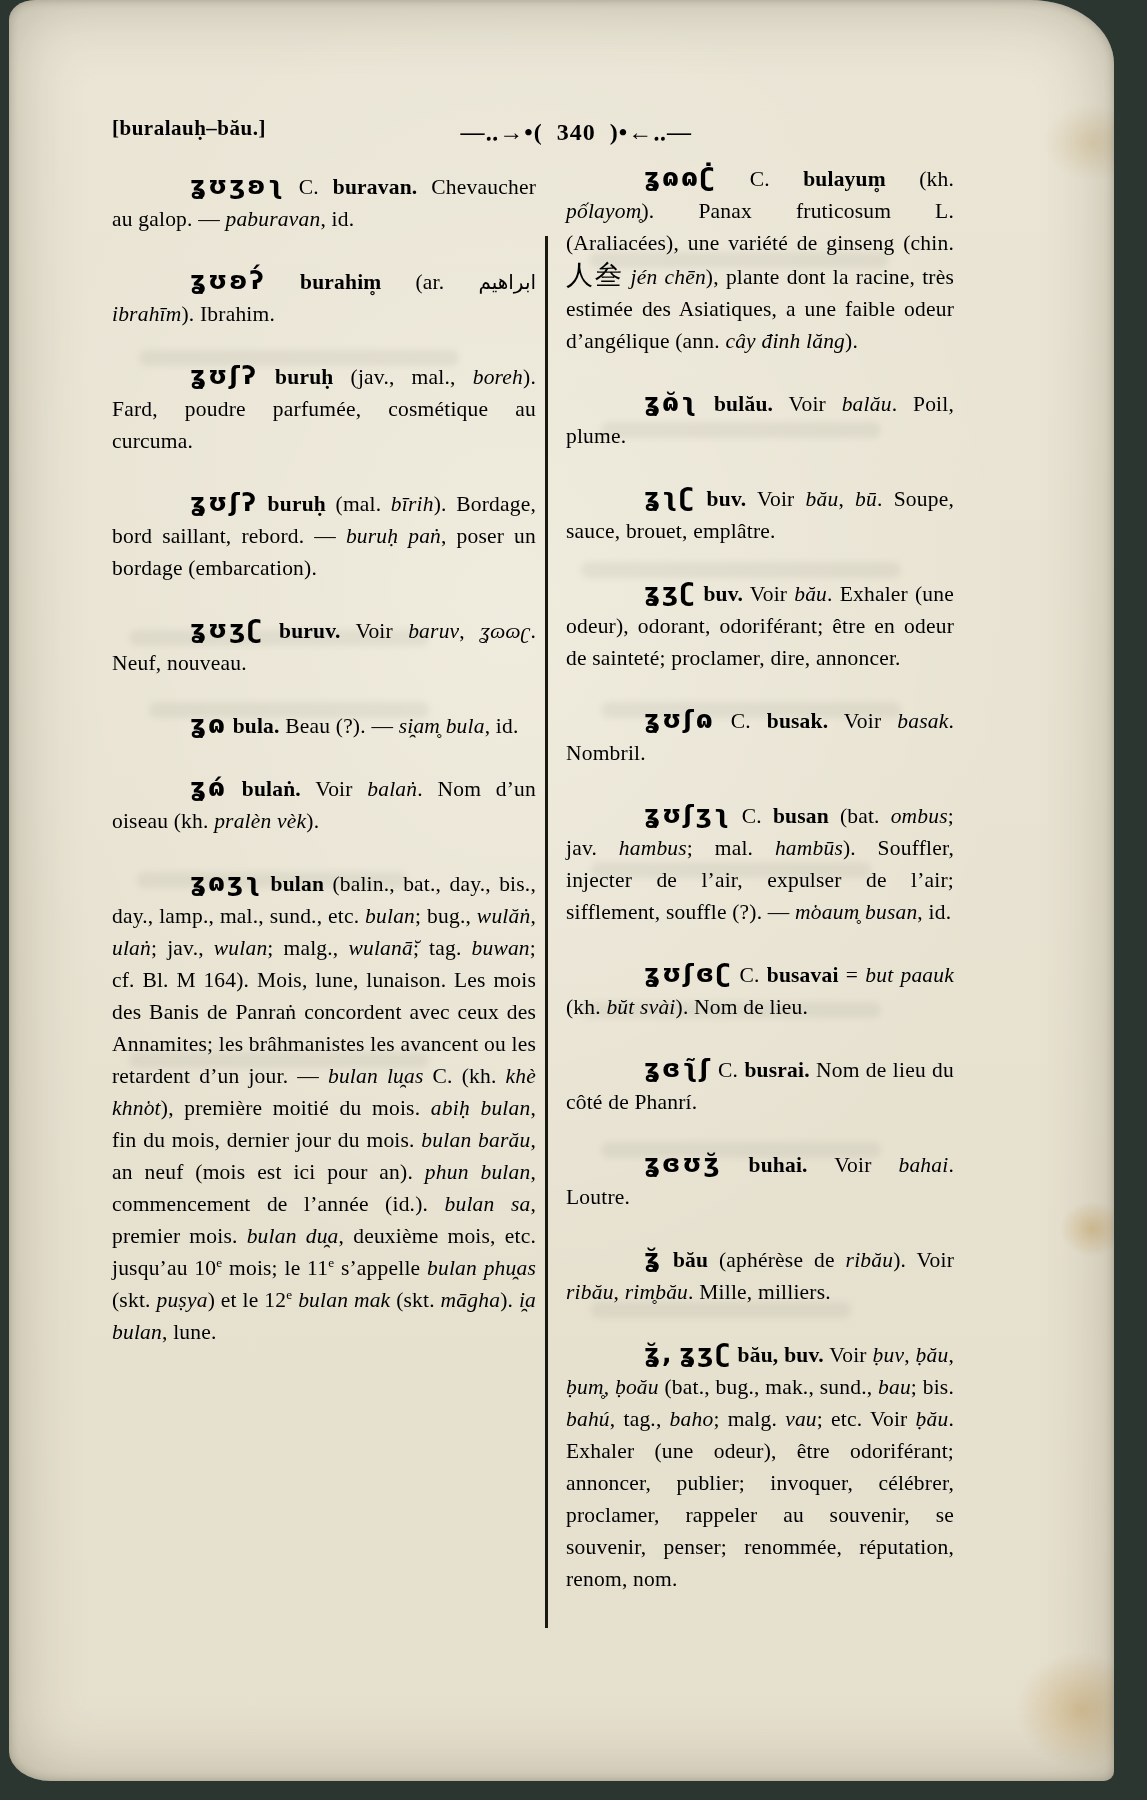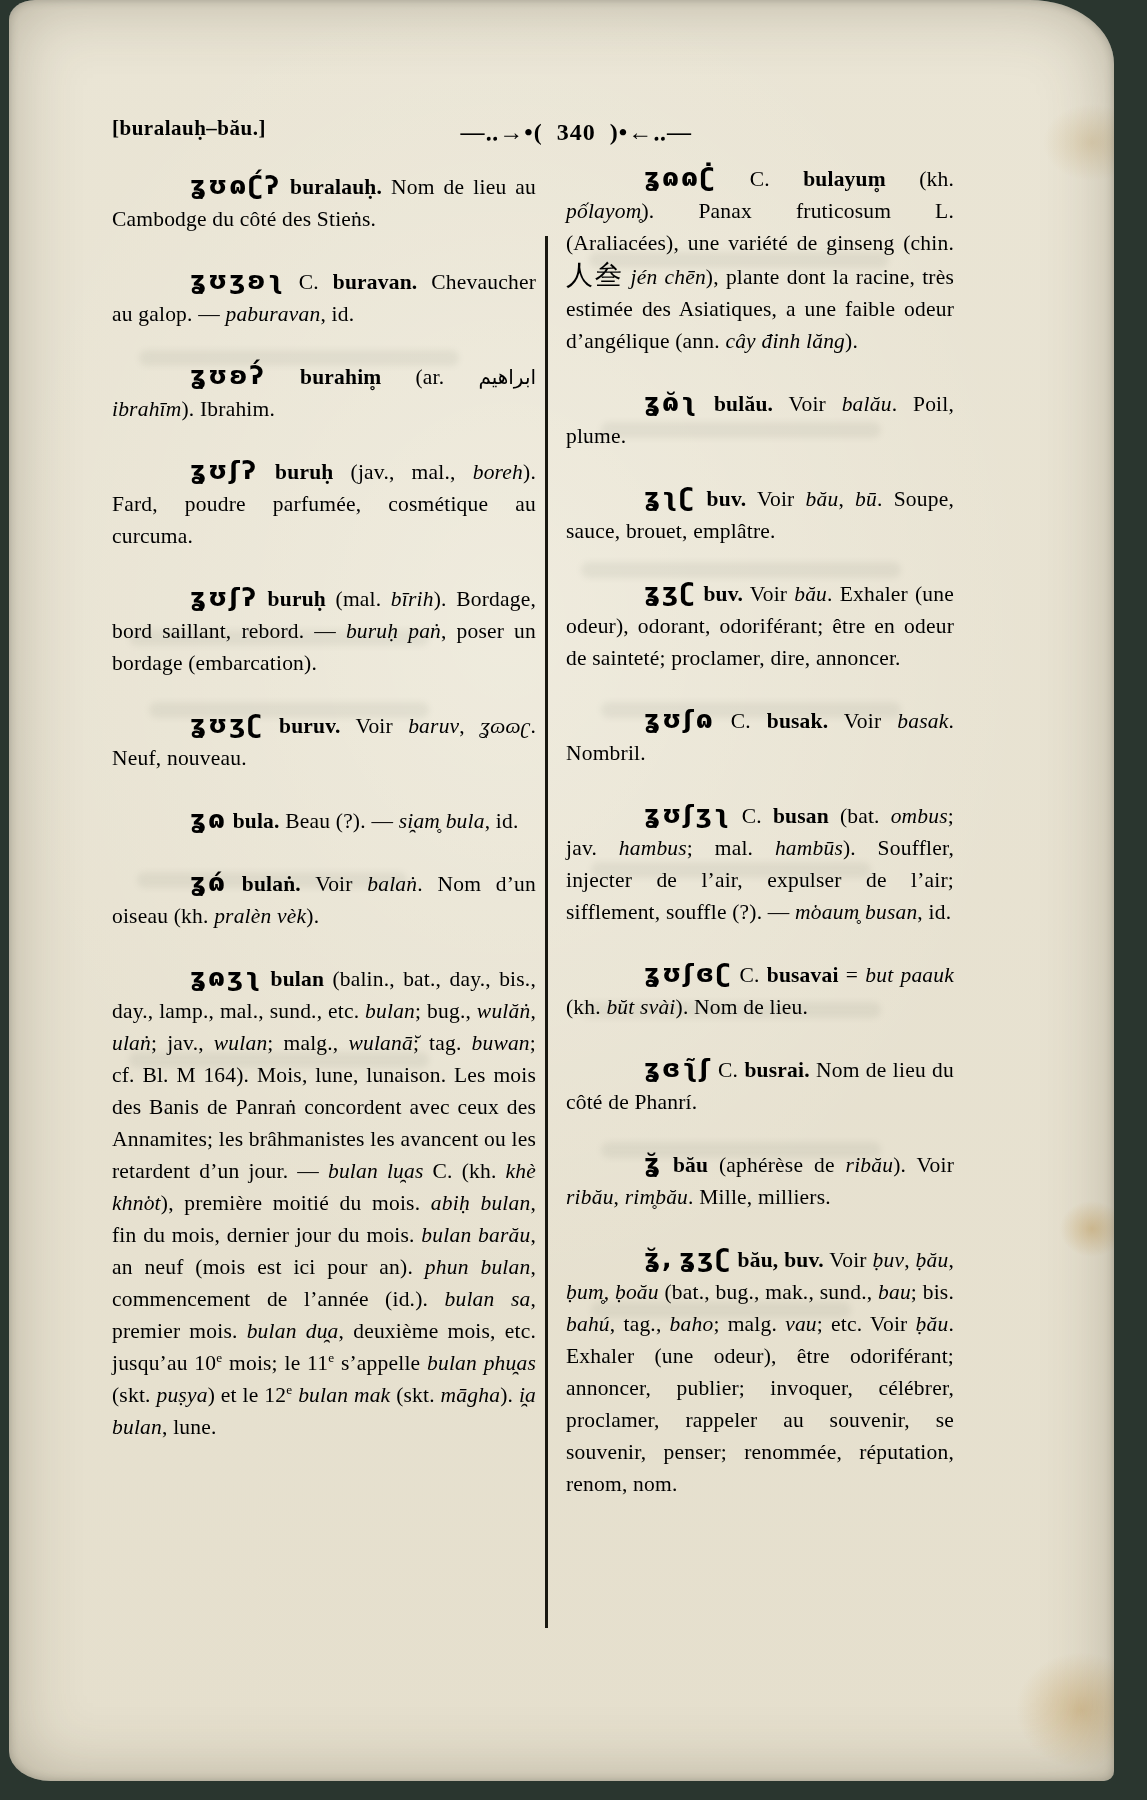--- a/index.html
+++ b/index.html
@@ -79,34 +79,34 @@
   <div class="ghost" style="left:582px;top:1302px;width:260px;"></div>
 </div>
 
 <div class="running-title">[buralauḥ–bău.]</div>
 
 <div class="ornament"><span>—‥→•(</span><span class="page-number">340</span><span>)•←‥—</span></div>
 
 <div class="divider"></div>
 
 <div class="col col-left">
-    <p class="para indent"><span class="seg-cham">ʓʊɷʗ́ʔ</span><span class="seg-n"> </span><span class="seg-b">buralauḥ.</span><span class="seg-n"> Nom de lieu au Cambodge du côté des Stieṅs.</span></p>
     <p class="para indent"><span class="seg-cham">ʓʊʒʚʅ</span><span class="seg-n"> C. </span><span class="seg-b">buravan.</span><span class="seg-n"> Chevaucher au galop. — </span><span class="seg-i">paburavan</span><span class="seg-n">, id.</span></p>
     <p class="para indent"><span class="seg-cham">ʓʊʚʔ́</span><span class="seg-n"> </span><span class="seg-b">burahim̥</span><span class="seg-n"> (ar. </span><span class="seg-ar">ابراهيم</span><span class="seg-n"> </span><span class="seg-i">ibrahīm</span><span class="seg-n">). Ibrahim.</span></p>
     <p class="para indent"><span class="seg-cham">ʓʊʃʔ</span><span class="seg-n"> </span><span class="seg-b">buruḥ</span><span class="seg-n"> (jav., mal., </span><span class="seg-i">boreh</span><span class="seg-n">). Fard, poudre parfumée, cosmétique au curcuma.</span></p>
     <p class="para indent"><span class="seg-cham">ʓʊʃʔ</span><span class="seg-n"> </span><span class="seg-b">buruḥ</span><span class="seg-n"> (mal. </span><span class="seg-i">bīrih</span><span class="seg-n">). Bordage, bord saillant, rebord. — </span><span class="seg-i">buruḥ paṅ</span><span class="seg-n">, poser un bordage (embarcation).</span></p>
     <p class="para indent"><span class="seg-cham">ʓʊʒʗ</span><span class="seg-n"> </span><span class="seg-b">buruv.</span><span class="seg-n"> Voir </span><span class="seg-i">baruv</span><span class="seg-n">, </span><span class="seg-i">ʓɷɷʗ</span><span class="seg-n">. Neuf, nouveau.</span></p>
     <p class="para indent"><span class="seg-cham">ʓɷ</span><span class="seg-n"> </span><span class="seg-b">bula.</span><span class="seg-n"> Beau (?). — </span><span class="seg-i">si̯am̥ bula</span><span class="seg-n">, id.</span></p>
     <p class="para indent"><span class="seg-cham">ʓɷ́</span><span class="seg-n"> </span><span class="seg-b">bulaṅ.</span><span class="seg-n"> Voir </span><span class="seg-i">balaṅ</span><span class="seg-n">. Nom d’un oiseau (kh. </span><span class="seg-i">pralèn vèk</span><span class="seg-n">).</span></p>
     <p class="para indent"><span class="seg-cham">ʓɷʒʅ</span><span class="seg-n"> </span><span class="seg-b">bulan</span><span class="seg-n"> (balin., bat., day., bis., day., lamp., mal., sund., etc. </span><span class="seg-i">bulan</span><span class="seg-n">; bug., </span><span class="seg-i">wulăṅ</span><span class="seg-n">, </span><span class="seg-i">ulaṅ</span><span class="seg-n">; jav., </span><span class="seg-i">wulan</span><span class="seg-n">; malg., </span><span class="seg-i">wulanā̆</span><span class="seg-n">; tag. </span><span class="seg-i">buwan</span><span class="seg-n">; cf. Bl. M 164). Mois, lune, lunaison. Les mois des Banis de Panraṅ concordent avec ceux des Annamites; les brâhmanistes les avancent ou les retardent d’un jour. — </span><span class="seg-i">bulan lu̯as</span><span class="seg-n"> C. (kh. </span><span class="seg-i">khè khno̔t</span><span class="seg-n">), première moitié du mois. </span><span class="seg-i">abiḥ bulan</span><span class="seg-n">, fin du mois, dernier jour du mois. </span><span class="seg-i">bulan barău</span><span class="seg-n">, an neuf (mois est ici pour an). </span><span class="seg-i">phun bulan</span><span class="seg-n">, commencement de l’année (id.). </span><span class="seg-i">bulan sa</span><span class="seg-n">, premier mois. </span><span class="seg-i">bulan du̯a</span><span class="seg-n">, deuxième mois, etc. jusqu’au 10</span><span class="seg-sup">e</span><span class="seg-n"> mois; le 11</span><span class="seg-sup">e</span><span class="seg-n"> s’appelle </span><span class="seg-i">bulan phu̯as</span><span class="seg-n"> (skt. </span><span class="seg-i">puṣya</span><span class="seg-n">) et le 12</span><span class="seg-sup">e</span><span class="seg-n"> </span><span class="seg-i">bulan mak</span><span class="seg-n"> (skt. </span><span class="seg-i">māgha</span><span class="seg-n">). </span><span class="seg-i">i̯a bulan</span><span class="seg-n">, lune.</span></p>
   </div>
 <div class="col col-right">
     <p class="para indent"><span class="seg-cham">ʓɷɷʗ̇</span><span class="seg-n"> C. </span><span class="seg-b">bulayum̥</span><span class="seg-n"> (kh. </span><span class="seg-i">pốlayom̥</span><span class="seg-n">). Panax fruticosum L. (Araliacées), une variété de ginseng (chin. </span><span class="seg-cjk">人叁</span><span class="seg-n"> </span><span class="seg-i">jén chēn</span><span class="seg-n">), plante dont la racine, très estimée des Asiatiques, a une faible odeur d’angélique (ann. </span><span class="seg-i">cây đinh lăng</span><span class="seg-n">).</span></p>
     <p class="para indent"><span class="seg-cham">ʓɷ̆ʅ</span><span class="seg-n"> </span><span class="seg-b">bulău.</span><span class="seg-n"> Voir </span><span class="seg-i">balău</span><span class="seg-n">. Poil, plume.</span></p>
     <p class="para indent"><span class="seg-cham">ʓʅʗ</span><span class="seg-n"> </span><span class="seg-b">buv.</span><span class="seg-n"> Voir </span><span class="seg-i">bău</span><span class="seg-n">, </span><span class="seg-i">bū</span><span class="seg-n">. Soupe, sauce, brouet, emplâtre.</span></p>
     <p class="para indent"><span class="seg-cham">ʓʒʗ</span><span class="seg-n"> </span><span class="seg-b">buv.</span><span class="seg-n"> Voir </span><span class="seg-i">bău</span><span class="seg-n">. Exhaler (une odeur), odorant, odoriférant; être en odeur de sainteté; proclamer, dire, annoncer.</span></p>
     <p class="para indent"><span class="seg-cham">ʓʊʃɷ</span><span class="seg-n"> C. </span><span class="seg-b">busak.</span><span class="seg-n"> Voir </span><span class="seg-i">basak</span><span class="seg-n">. Nombril.</span></p>
     <p class="para indent"><span class="seg-cham">ʓʊʃʒʅ</span><span class="seg-n"> C. </span><span class="seg-b">busan</span><span class="seg-n"> (bat. </span><span class="seg-i">ombus</span><span class="seg-n">; jav. </span><span class="seg-i">hambus</span><span class="seg-n">; mal. </span><span class="seg-i">hambūs</span><span class="seg-n">). Souffler, injecter de l’air, expulser de l’air; sifflement, souffle (?). — </span><span class="seg-i">mo̔aum̥ busan</span><span class="seg-n">, id.</span></p>
     <p class="para indent"><span class="seg-cham">ʓʊʃɞʗ</span><span class="seg-n"> C. </span><span class="seg-b">busavai</span><span class="seg-n"> = </span><span class="seg-i">but paauk</span><span class="seg-n"> (kh. </span><span class="seg-i">bŭt svài</span><span class="seg-n">). Nom de lieu.</span></p>
     <p class="para indent"><span class="seg-cham">ʓɞʅ̃ʃ</span><span class="seg-n"> C. </span><span class="seg-b">busrai.</span><span class="seg-n"> Nom de lieu du côté de Phanrí.</span></p>
+    <p class="para indent"><span class="seg-cham">ʓɞʊʒ̆</span><span class="seg-n"> </span><span class="seg-b">buhai.</span><span class="seg-n"> Voir </span><span class="seg-i">bahai</span><span class="seg-n">. Loutre.</span></p>
     <p class="para indent"><span class="seg-cham">ʓ̆</span><span class="seg-n"> </span><span class="seg-b">bău</span><span class="seg-n"> (aphérèse de </span><span class="seg-i">ribău</span><span class="seg-n">). Voir </span><span class="seg-i">ribău</span><span class="seg-n">, </span><span class="seg-i">rim̥bău</span><span class="seg-n">. Mille, milliers.</span></p>
     <p class="para indent"><span class="seg-cham">ʓ̆,</span><span class="seg-n"> </span><span class="seg-cham">ʓʒʗ</span><span class="seg-n"> </span><span class="seg-b">bău, buv.</span><span class="seg-n"> Voir </span><span class="seg-i">ḅuv</span><span class="seg-n">, </span><span class="seg-i">ḅău</span><span class="seg-n">, </span><span class="seg-i">ḅum̥</span><span class="seg-n">, </span><span class="seg-i">ḅoău</span><span class="seg-n"> (bat., bug., mak., sund., </span><span class="seg-i">bau</span><span class="seg-n">; bis. </span><span class="seg-i">bahú</span><span class="seg-n">, tag., </span><span class="seg-i">baho</span><span class="seg-n">; malg. </span><span class="seg-i">vau</span><span class="seg-n">; etc. Voir </span><span class="seg-i">ḅău</span><span class="seg-n">. Exhaler (une odeur), être odoriférant; annoncer, publier; invoquer, célébrer, proclamer, rappeler au souvenir, se souvenir, penser; renommée, réputation, renom, nom.</span></p>
   </div>
 
 </body></html>

